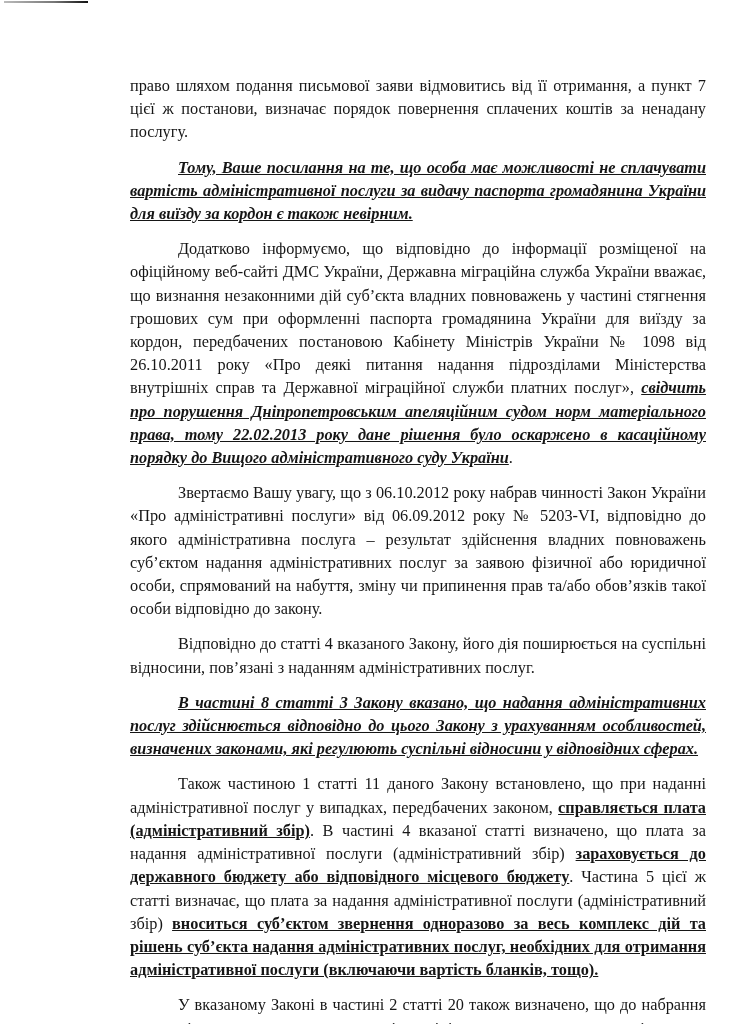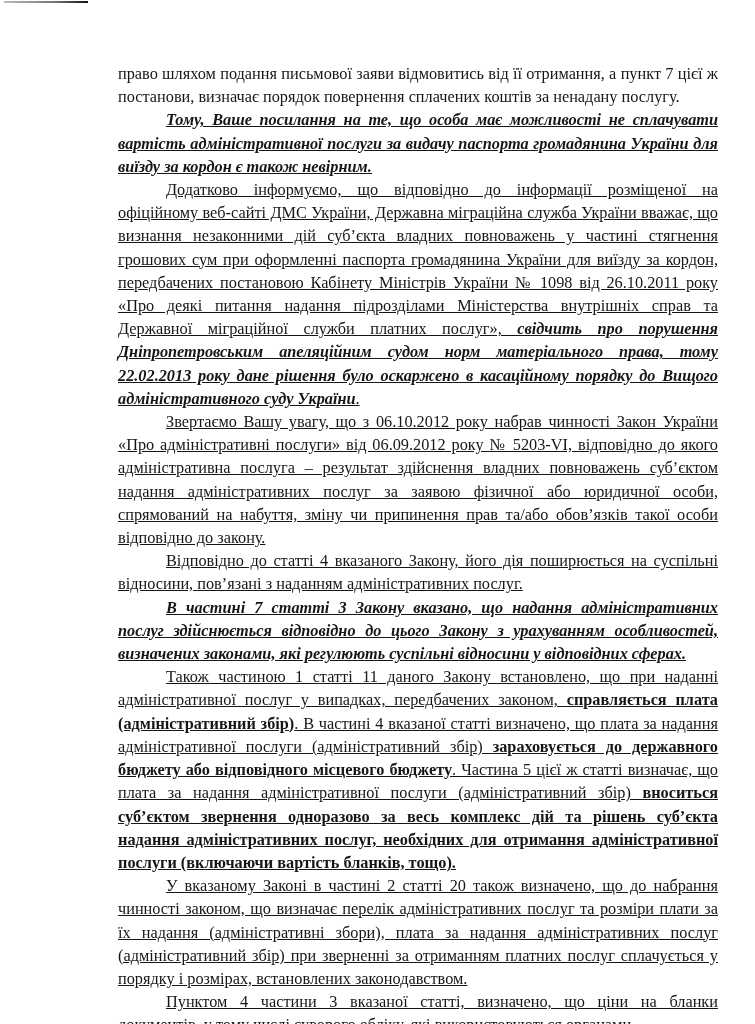--- a/index.html
+++ b/index.html
@@ -6,22 +6,22 @@
   body { width: 755px; height: 1024px; position: relative; overflow: hidden; }
   .scan-mark {
     position: absolute; left: 4px; top: 1px; width: 84px; height: 2px;
     background: linear-gradient(to right, #bbb 0%, #777 60%, #111 100%);
   }
   .page {
     position: absolute; left: 118px; top: 62px; width: 600px;
     font-family: "Liberation Serif", serif;
     font-size: 16.3px; line-height: 23.2px; color: #161616;
   }
-  .page p { margin: 0; text-align: justify; }
-  .page p.indent { text-indent: 48px; text-decoration: underline; }
+  .page p { margin: 12px; text-align: justify; }
+  .page p.indent { text-indent: 48px; }
   .bi { font-weight: bold; font-style: italic; text-decoration: underline; }
   .b  { font-weight: bold; text-decoration: underline; }
 </style>
 </head>
 <body>
 
 <div class="scan-mark"></div>
 
 <div class="page">
 
@@ -39,21 +39,21 @@
 
   <p class="indent">
     <span>Звертаємо Вашу увагу, що з 06.10.2012 року набрав чинності Закон України «Про адміністративні послуги» від 06.09.2012 року № 5203-VI, відповідно до якого адміністративна послуга – результат здійснення владних повноважень суб’єктом надання адміністративних послуг за заявою фізичної або юридичної особи, спрямований на набуття, зміну чи припинення прав та/або обов’язків такої особи відповідно до закону.</span>
   </p>
 
   <p class="indent">
     <span>Відповідно до статті 4 вказаного Закону, його дія поширюється на суспільні відносини, пов’язані з наданням адміністративних послуг.</span>
   </p>
 
   <p class="indent">
-    <span class="bi">В частині 7 статті 3 Закону вказано, що надання адміністративних послуг здійснюється відповідно до цього Закону з урахуванням особливостей, визначених законами, які регулюють суспільні відносини у відповідних сферах.</span>
+    <span class="bi">В частині 8 статті 3 Закону вказано, що надання адміністративних послуг здійснюється відповідно до цього Закону з урахуванням особливостей, визначених законами, які регулюють суспільні відносини у відповідних сферах.</span>
   </p>
 
   <p class="indent">
     <span>Також частиною 1 статті 11 даного Закону встановлено, що при наданні адміністративної послуг у випадках, передбачених законом, </span><span class="b">справляється плата (адміністративний збір)</span><span>. В частині 4  вказаної статті визначено, що плата за надання адміністративної послуги (адміністративний збір) </span><span class="b">зараховується до державного бюджету або відповідного місцевого бюджету</span><span>. Частина 5 цієї  ж статті визначає, що плата за надання адміністративної послуги (адміністративний збір) </span><span class="b">вноситься суб’єктом звернення одноразово за весь комплекс дій та рішень суб’єкта надання адміністративних послуг, необхідних для отримання адміністративної послуги (включаючи вартість бланків, тощо).</span>
   </p>
 
   <p class="indent">
     <span>У вказаному Законі в частині 2 статті 20 також визначено, що до набрання чинності законом, що визначає перелік адміністративних послуг та розміри плати за їх надання (адміністративні збори), плата за надання адміністративних послуг (адміністративний збір) при зверненні за отриманням платних послуг сплачується у порядку і розмірах, встановлених законодавством.</span>
   </p>
 

